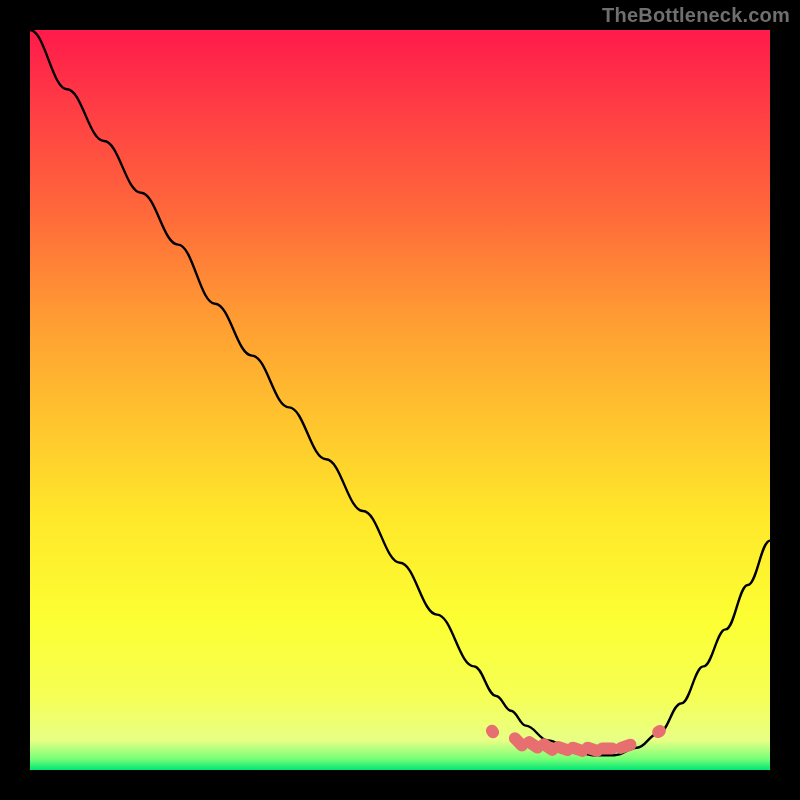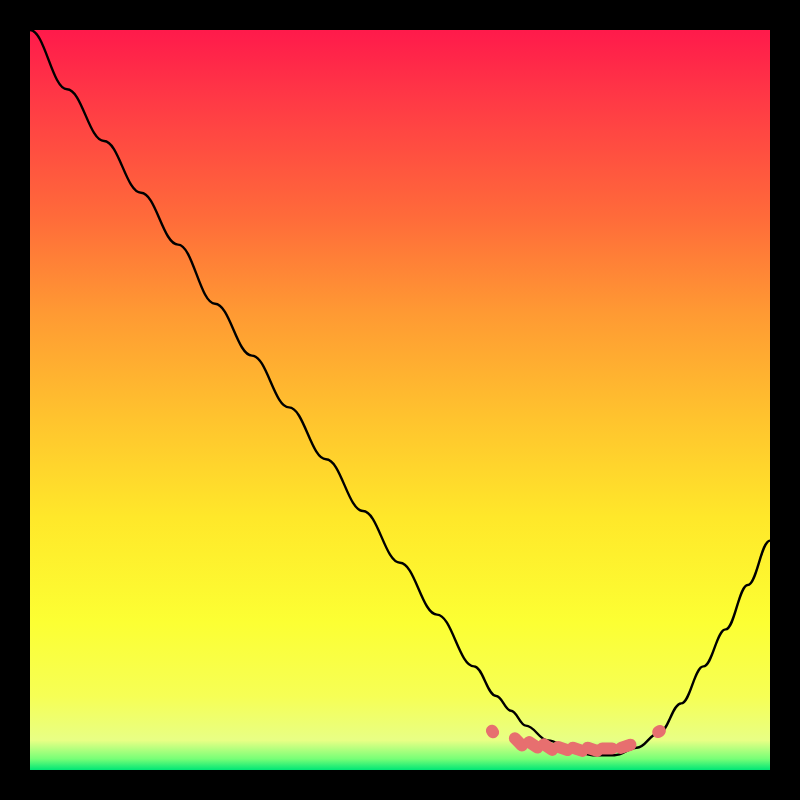--- a/index.html
+++ b/index.html
@@ -84,14 +84,15 @@
           <rect x="-11.0" y="-6.0" width="22.0" height="12" rx="6" ry="6" fill="#e76f6f" stroke="#c94b4b" stroke-width="0" transform="translate(532.8 718.5) rotate(18.4)"></rect>
           <rect x="-11.0" y="-6.0" width="22.0" height="12" rx="6" ry="6" fill="#e76f6f" stroke="#c94b4b" stroke-width="0" transform="translate(547.6 719.3) rotate(18.4)"></rect>
           <rect x="-11.0" y="-6.0" width="22.0" height="12" rx="6" ry="6" fill="#e76f6f" stroke="#c94b4b" stroke-width="0" transform="translate(562.4 719.3) rotate(18.4)"></rect>
           <rect x="-11.0" y="-6.0" width="22.0" height="12" rx="6" ry="6" fill="#e76f6f" stroke="#c94b4b" stroke-width="0" transform="translate(577.2 718.5) rotate(0.0)"></rect>
           <rect x="-11.0" y="-6.0" width="22.0" height="12" rx="6" ry="6" fill="#e76f6f" stroke="#c94b4b" stroke-width="0" transform="translate(595.7 716.3) rotate(-18.4)"></rect>
           <rect x="-7.0" y="-6.0" width="14.0" height="12" rx="6" ry="6" fill="#e76f6f" stroke="#c94b4b" stroke-width="0" transform="translate(629.0 701.5) rotate(-33.7)"></rect>
         </g>
     </svg>
   </div>
 
+  <div class="watermark">TheBottleneck.com</div>
 
 </div>
 
 </body></html>

